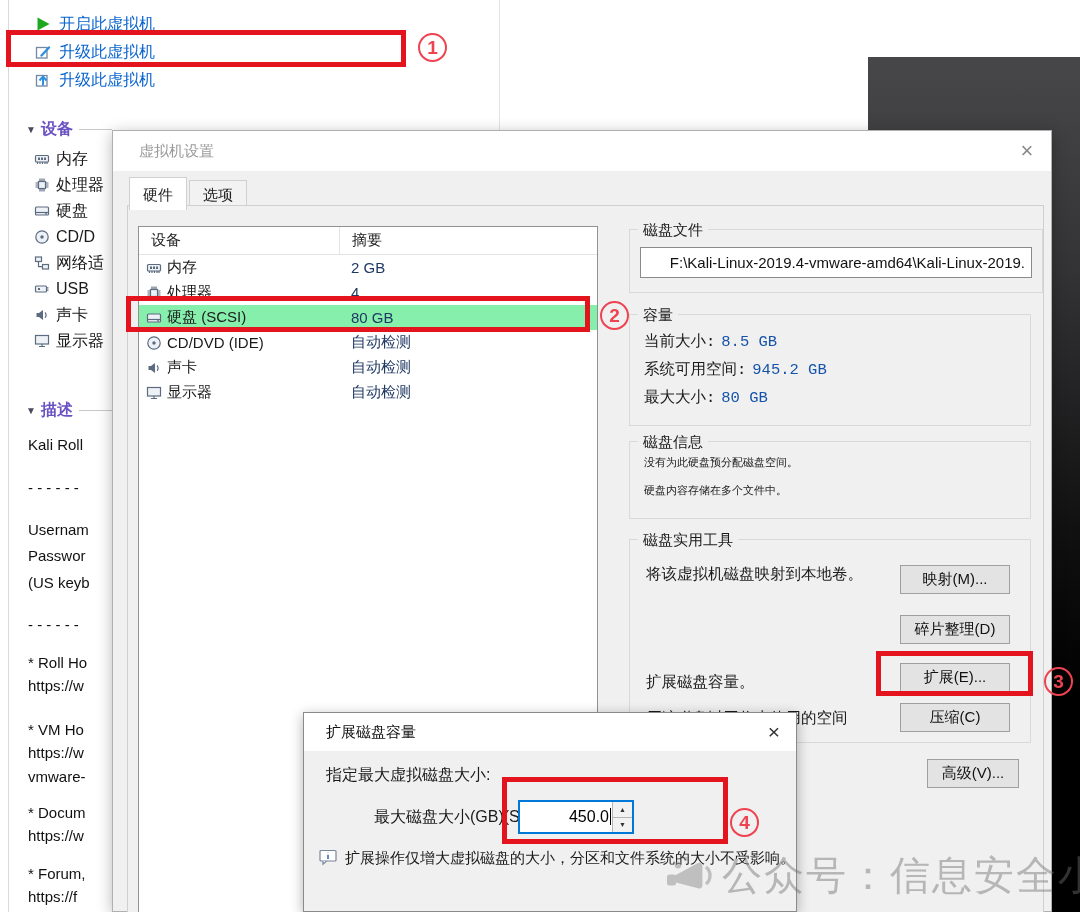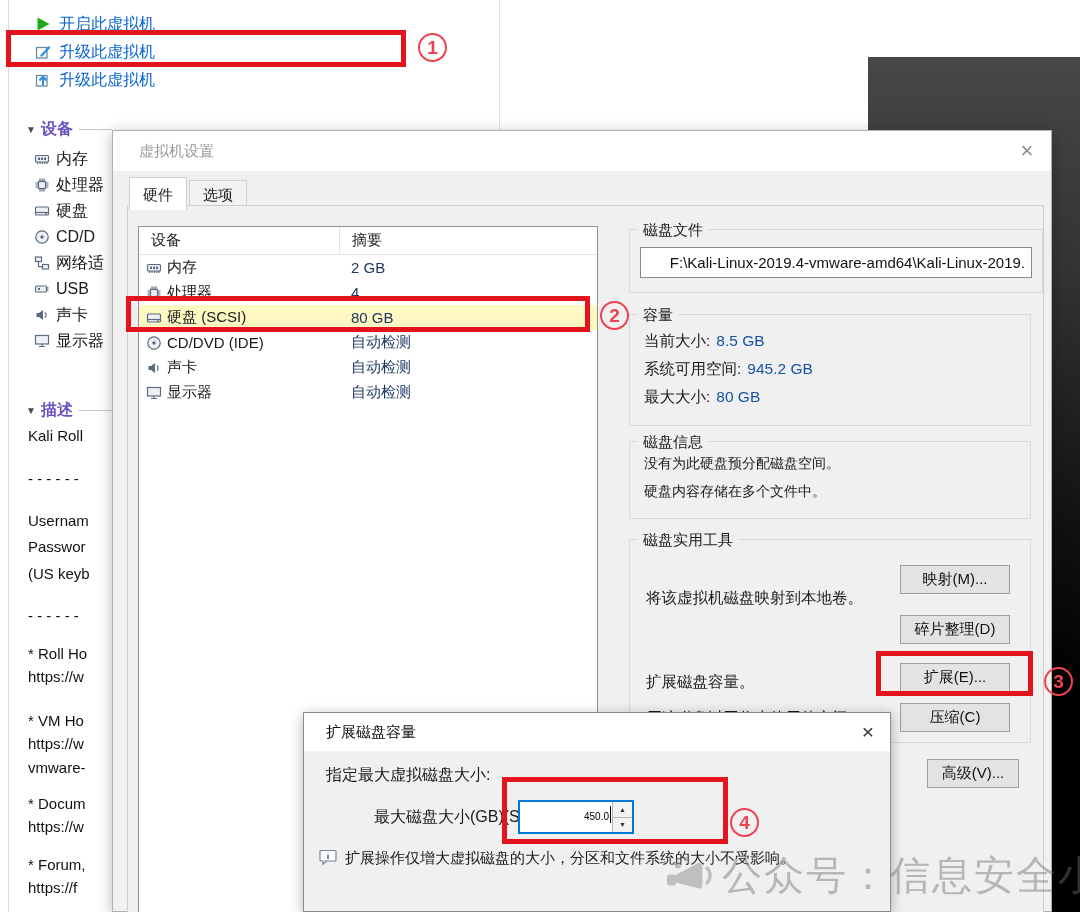--- a/index.html
+++ b/index.html
@@ -23,21 +23,21 @@
 
   
   .sidebar-lower { position:absolute; left:0; top:118px; width:112px; height:794px; overflow:hidden; z-index:3; }
   .section-header { display:flex; align-items:center; font-size:16px; color: var(--header-purple,#6a52c3); font-weight:bold; padding-left:26px; height:22px; }
   .section-header .tri { color:#4a4a5a; font-size:10px; margin-right:5px; font-weight:normal;}
   .section-header .rule { flex:1; height:1px; background:#c9c9c9; margin-left:6px; min-width:6px;}
   .side-devices { margin-top:6px; }
   .side-dev { display:flex; align-items:center; height:26px; padding-left:34px; gap:6px; white-space:nowrap; }
   .side-dev svg { width:16px; height:16px; flex:0 0 16px;}
   .side-dev .lbl { font-size:16px; color:#1a1a1a; }
-  .desc-lines { margin-top:3px; padding-left:28px; width:112px; }
+  .desc-lines { margin-top:12px; padding-left:28px; width:112px; }
   .desc-line { font-size:15px; line-height:23px; white-space:nowrap; color:#111; }
 
   
   .dialog { position:absolute; left:112px; top:130px; width:940px; height:782px; background:#f0f0f0;
     border:1px solid #b0b0b0; box-shadow: 0 3px 14px rgba(0,0,0,.28); z-index:10; }
   .dlg-title { position:absolute; left:0; top:0; width:100%; height:40px; background:#fff; }
   .dlg-title .ttl { position:absolute; left:26px; top:0; line-height:40px; font-size:15px; color:#9b9b9b; }
   .dlg-close { position:absolute; right:10px; top:6px; width:28px; height:28px; text-align:center; line-height:28px;
     font-size:22px; color:#8a8a8a; cursor:pointer; }
   .tabs { position:absolute; left:16px; top:46px; display:flex; align-items:flex-end; }
@@ -45,53 +45,53 @@
   .tab.active { background:#fff; padding-top:8px; position:relative; z-index:2; }
   .tab.inactive { margin-left:2px; }
   .tab-panel { position:absolute; left:14px; top:74px; width:917px; height:708px; border:1px solid #cfcfcf; background:#f0f0f0; }
 
   
   .device-list { position:absolute; left:25px; top:95px; width:460px; height:687px; background:#fff; border:1px solid #919191; }
   .dl-header { display:flex; height:28px; align-items:center; font-size:15px; color:#222; border-bottom:1px solid #e4e4e4; }
   .dl-header .c1 { width:200px; padding-left:12px; }
   .dl-header .c2 { flex:1; padding-left:12px; border-left:1px solid #e4e4e4; height:100%; display:flex; align-items:center;}
   .dl-row { display:flex; height:25px; align-items:center; font-size:15px; cursor:default;}
-  .dl-row.selected { background:#fef9c3; }
+  .dl-row.selected { background:#86efac; }
   .dl-row .dev { width:200px; display:flex; align-items:center; gap:5px; padding-left:7px; white-space:nowrap;}
   .dl-row .dev svg { width:16px; height:16px; flex:0 0 16px; }
   .dl-row .sum { flex:1; padding-left:12px; color: var(--summary-navy,#1f3864); white-space:nowrap;}
 
   
   .group { position:absolute; border:1px solid #d9d9d9; }
   .group .glabel { position:absolute; top:-9px; left:8px; background:#f0f0f0; padding:0 5px; font-size:15px; color:#1a1a1a; }
   .g-diskfile { left:516px; top:98px;  width:414px; height:64px; }
   .path-field { position:absolute; left:10px; top:17px; right:10px; height:31px; background:#fff; border:1px solid #8a8a8a;
     font-size:15px; line-height:29px; padding:0 6px; white-space:nowrap; overflow:hidden; color:#111;text-align:right;}
   .g-capacity { left:516px; top:183px; width:402px; height:112px; }
-  .cap-row { position:absolute; left:14px; font-size:15.5px; white-space:nowrap;}
+  .cap-row { position:absolute; left:14px; font-size:15.5px; white-space:nowrap;font-family:Liberation Mono, monospace;}
   .cap-row .val { color: var(--value-blue,#1553a8); margin-left:6px; }
   .g-diskinfo { left:516px; top:310px; width:402px; height:78px; }
-  .di-line { position:absolute; left:14px; font-size:14px; white-space:nowrap; }
+  .di-line { position:absolute; left:14px; font-size:11px; white-space:nowrap; }
   .g-tools { left:516px; top:408px; width:402px; height:204px; }
   .tool-text { position:absolute; left:16px; font-size:15.5px; white-space:nowrap;}
   .btn { position:absolute; width:110px; height:29px; background:#e3e3e3; border:1px solid #9f9f9f;
     font-size:15px; display:flex; align-items:center; justify-content:center; color:#111; cursor:pointer;}
   .btn-advanced { left:806px; top:628px; width:92px;margin-left:8px; }
 
   
-  .mini-dialog { position:absolute; left:303px; top:712px; width:588px; height:200px; background:#f0f0f0;
+  .mini-dialog { position:absolute; left:303px; top:712px; width:494px; height:200px; background:#f0f0f0;
     border:1px solid #8a8a8a; box-shadow:0 3px 12px rgba(0,0,0,.3); z-index:40; }
   .mini-title { position:absolute; left:0; top:0; width:100%; height:38px; background:#fff; }
   .mini-title .ttl { position:absolute; left:22px; line-height:38px; font-size:15px; color:#101010; }
   .mini-close { position:absolute; right:8px; top:5px; width:28px; height:28px; text-align:center; line-height:28px; font-size:21px; color:#333; cursor:pointer;}
   .mini-prompt { position:absolute; left:22px; top:52px; font-size:16px; }
   .mini-field-label { position:absolute; left:42px; top:94px; font-size:16px;margin-left:28px; }
   .spinbox { position:absolute; left:214px; top:87px; width:116px; height:34px; background:#fff;
     border:2px solid var(--focus-blue,#0078d7); display:flex; }
-  .spin-val { flex:1; font-size:10px; text-align:right; line-height:30px; padding-right:1px; color:#000; }
+  .spin-val { flex:1; font-size:16px; text-align:right; line-height:30px; padding-right:1px; color:#000; }
   .caret { display:inline-block; width:1px; height:17px; background:#000; vertical-align:-3px; margin-left:1px;}
   .spinner { width:20px; border-left:1px solid #b5b5b5; display:flex; flex-direction:column; cursor:pointer;}
   .spinner div { flex:1; display:flex; align-items:center; justify-content:center; font-size:7px; color:#333; background:#f2f2f2; }
   .spinner div:first-child { border-bottom:1px solid #b5b5b5; }
   .mini-note { position:absolute; left:15px; top:134px; display:flex; gap:7px; align-items:flex-start; width:520px;}
   .mini-note svg { width:19px; height:17px; margin-top:2px; flex:0 0 19px;}
   .mini-note .txt { font-size:15px; line-height:21px; white-space:nowrap; }
 
   
   .redbox { position:absolute; border:5px solid var(--annotation-red,#e3141e); z-index:50; }
@@ -328,21 +328,21 @@
   </div>
 
   <div class="group g-diskinfo">
     <span class="glabel">磁盘信息</span>
     <div class="di-line" style="top:13px">没有为此硬盘预分配磁盘空间。</div>
     <div class="di-line" style="top:41px">硬盘内容存储在多个文件中。</div>
   </div>
 
   <div class="group g-tools">
     <span class="glabel">磁盘实用工具</span>
-    <div class="tool-text" style="top:48px">将该虚拟机磁盘映射到本地卷。</div>
+    <div class="tool-text" style="top:24px">将该虚拟机磁盘映射到本地卷。</div>
     <div class="btn" style="right:20px; top:25px">映射(M)...</div>
     <div class="btn" style="right:20px; top:75px">碎片整理(D)</div>
     <div class="tool-text" style="top:132px">扩展磁盘容量。</div>
     <div class="btn" style="right:20px; top:123px">扩展(E)...</div>
     <div class="tool-text" style="top:168px">压缩磁盘以回收未使用的空间</div>
     <div class="btn" style="right:20px; top:163px">压缩(C)</div>
   </div>
 
   <div class="btn btn-advanced">高级(V)...</div>
 </div>

